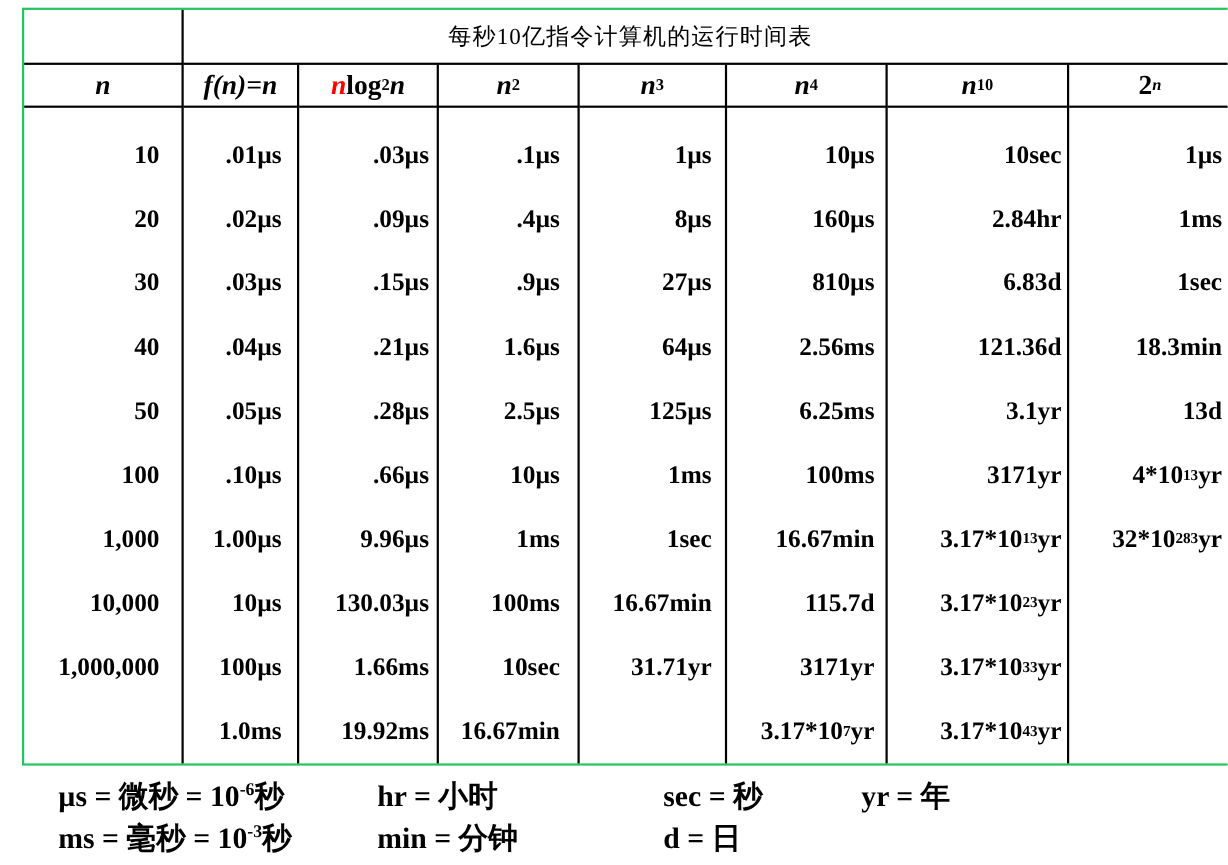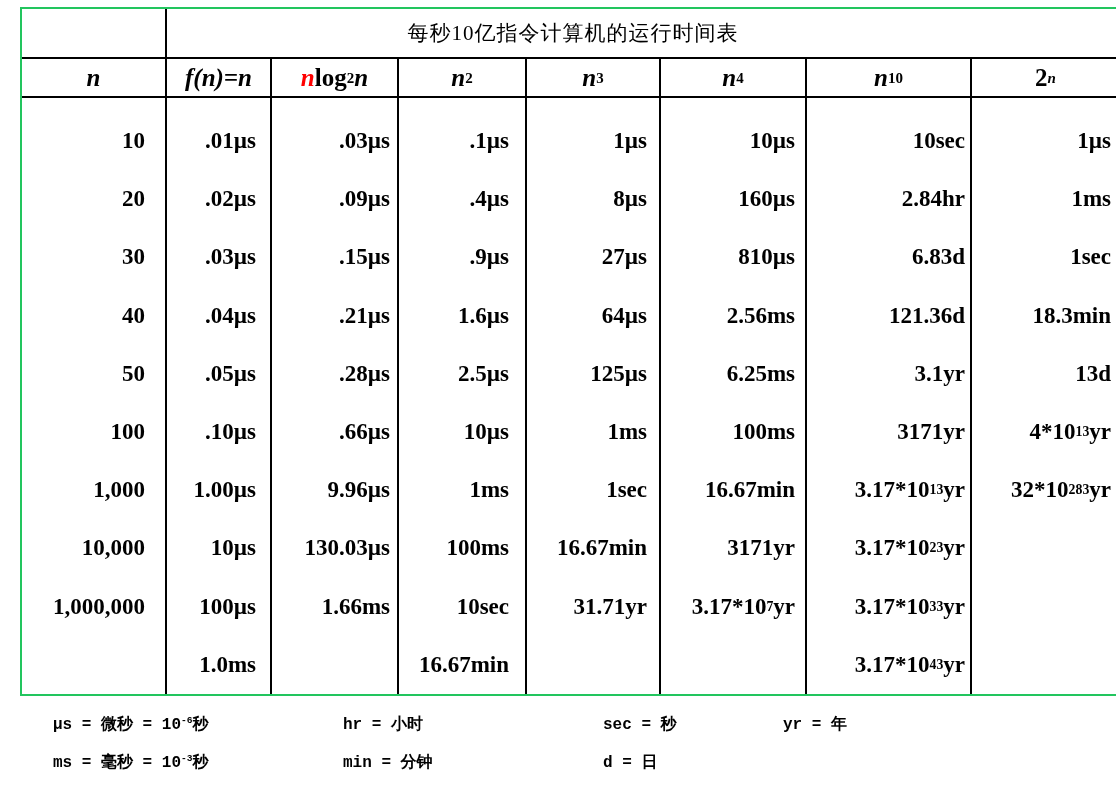--- a/index.html
+++ b/index.html
@@ -53,22 +53,22 @@
   .bcol.c7 .bcell{padding-right:8px;}
   .it{font-style:italic;}
   .red{font-style:italic;color:#ff0000;}
   sup{font-size:60%;line-height:0;vertical-align:super;}
   sub{font-size:60%;line-height:0;vertical-align:sub;}
   .legend{
     position:absolute;left:53px;top:705px;
     display:grid;
     grid-template-columns:290px 260px 180px auto;
     grid-auto-rows:38px;
-    font-size:16px;font-weight:bold;
-    align-items:center;white-space:nowrap;font-family:Liberation Mono, monospace;
+    font-size:27px;font-weight:bold;
+    align-items:center;white-space:nowrap;
   }
 </style>
 </head>
 <body>
 
 <div class="tbl">
 
   <div class="cell corner bR bB"></div>
   <div class="cell titlecell bB">每秒10亿指令计算机的运行时间表</div>
 
@@ -131,20 +131,21 @@
   <div class="cell bcol c2 bR">
       <div class="bcell">.03µs</div>
       <div class="bcell">.09µs</div>
       <div class="bcell">.15µs</div>
       <div class="bcell">.21µs</div>
       <div class="bcell">.28µs</div>
       <div class="bcell">.66µs</div>
       <div class="bcell">9.96µs</div>
       <div class="bcell">130.03µs</div>
       <div class="bcell">1.66ms</div>
+      <div class="bcell">19.92ms</div>
     </div>
   <div class="cell bcol c3 bR">
       <div class="bcell">.1µs</div>
       <div class="bcell">.4µs</div>
       <div class="bcell">.9µs</div>
       <div class="bcell">1.6µs</div>
       <div class="bcell">2.5µs</div>
       <div class="bcell">10µs</div>
       <div class="bcell">1ms</div>
       <div class="bcell">100ms</div>
@@ -163,20 +164,21 @@
       <div class="bcell">31.71yr</div>
     </div>
   <div class="cell bcol c5 bR">
       <div class="bcell">10µs</div>
       <div class="bcell">160µs</div>
       <div class="bcell">810µs</div>
       <div class="bcell">2.56ms</div>
       <div class="bcell">6.25ms</div>
       <div class="bcell">100ms</div>
       <div class="bcell">16.67min</div>
+      <div class="bcell">115.7d</div>
       <div class="bcell">3171yr</div>
       <div class="bcell">3.17*10<sup>7</sup>yr</div>
     </div>
   <div class="cell bcol c6 bR">
       <div class="bcell">10sec</div>
       <div class="bcell">2.84hr</div>
       <div class="bcell">6.83d</div>
       <div class="bcell">121.36d</div>
       <div class="bcell">3.1yr</div>
       <div class="bcell">3171yr</div>

